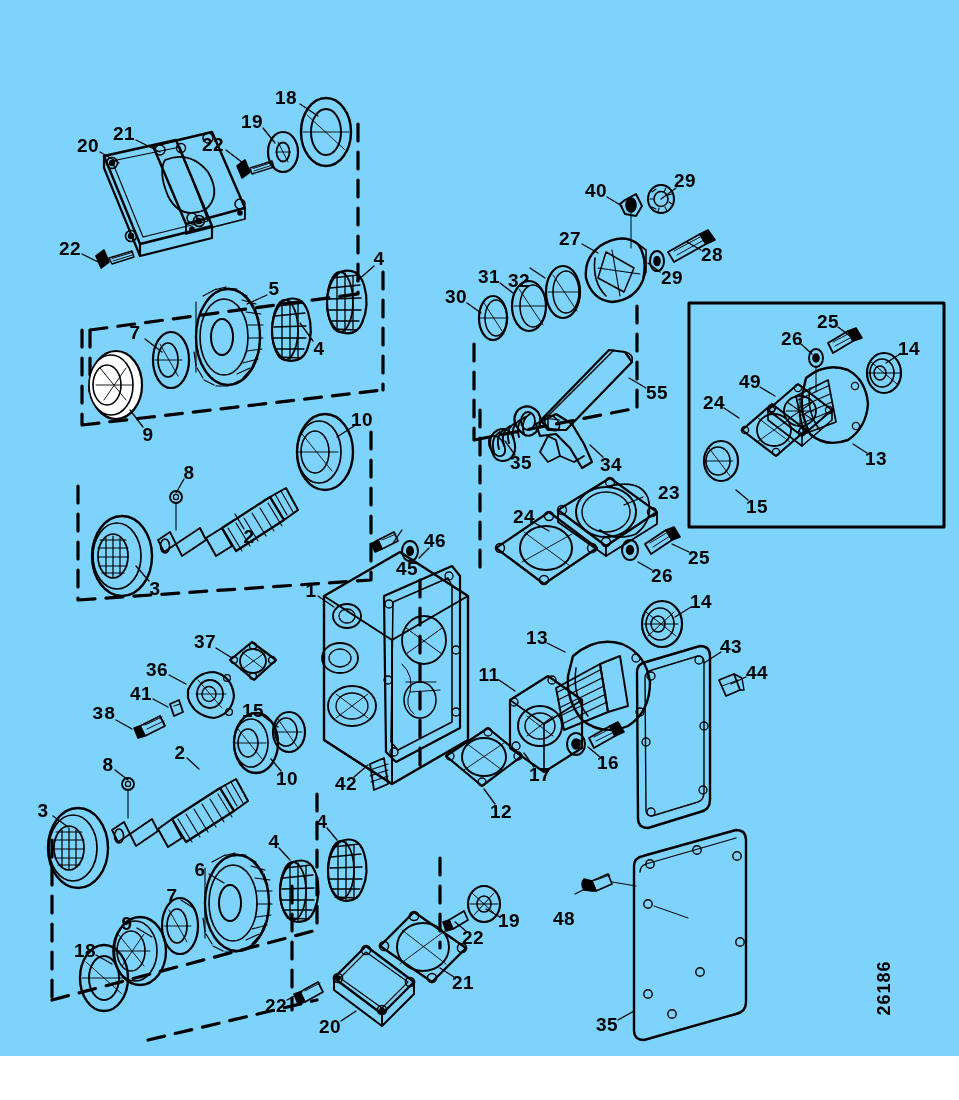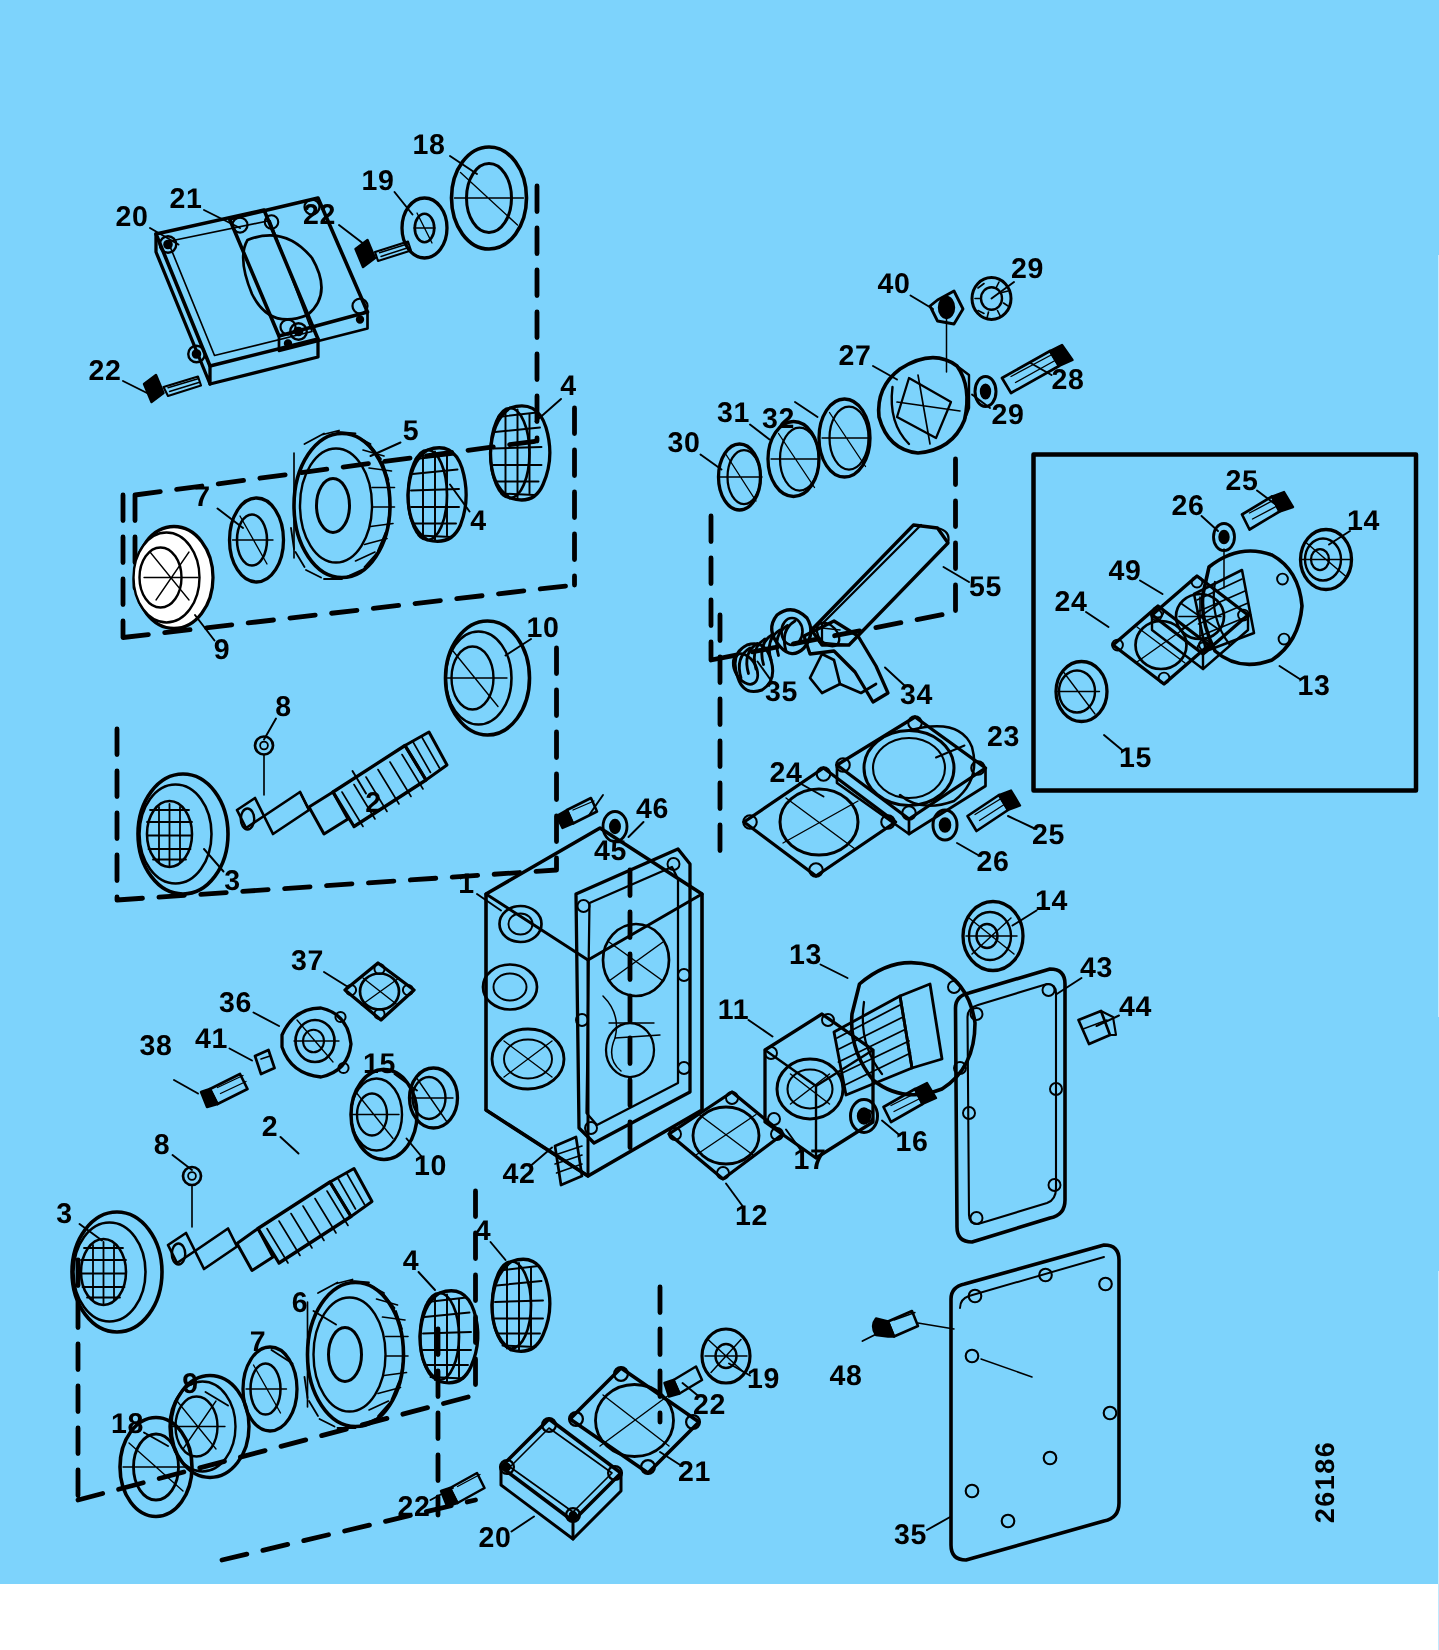--- a/index.html
+++ b/index.html
@@ -789,21 +789,21 @@
       <div class="callout" style="left: 407px; top: 522px; margin-top: 46px;">45</div>
       <div class="callout" style="left: 435px; top: 540px;">46</div>
       <div class="callout" style="left: 311px; top: 590px;">1</div>
       <div class="callout" style="left: 701px; top: 601px;">14</div>
       <div class="callout" style="left: 537px; top: 637px;">13</div>
       <div class="callout" style="left: 731px; top: 646px;">43</div>
       <div class="callout" style="left: 757px; top: 672px;">44</div>
       <div class="callout" style="left: 205px; top: 641px;">37</div>
       <div class="callout" style="left: 157px; top: 669px;">36</div>
       <div class="callout" style="left: 141px; top: 693px;">41</div>
-      <div class="callout" style="left: 104px; top: 698px;">38</div>
+      <div class="callout" style="left: 104px; top: 714px; font-family: Liberation Mono, monospace;">38</div>
       <div class="callout" style="left: 253px; top: 710px;">15</div>
       <div class="callout" style="left: 489px; top: 674px;">11</div>
       <div class="callout" style="left: 540px; top: 774px;">17</div>
       <div class="callout" style="left: 608px; top: 762px;">16</div>
       <div class="callout" style="left: 501px; top: 811px;">12</div>
       <div class="callout" style="left: 346px; top: 783px;">42</div>
       <div class="callout" style="left: 287px; top: 778px;">10</div>
       <div class="callout" style="left: 180px; top: 752px;">2</div>
       <div class="callout" style="left: 108px; top: 764px;">8</div>
       <div class="callout" style="left: 43px; top: 810px;">3</div>

